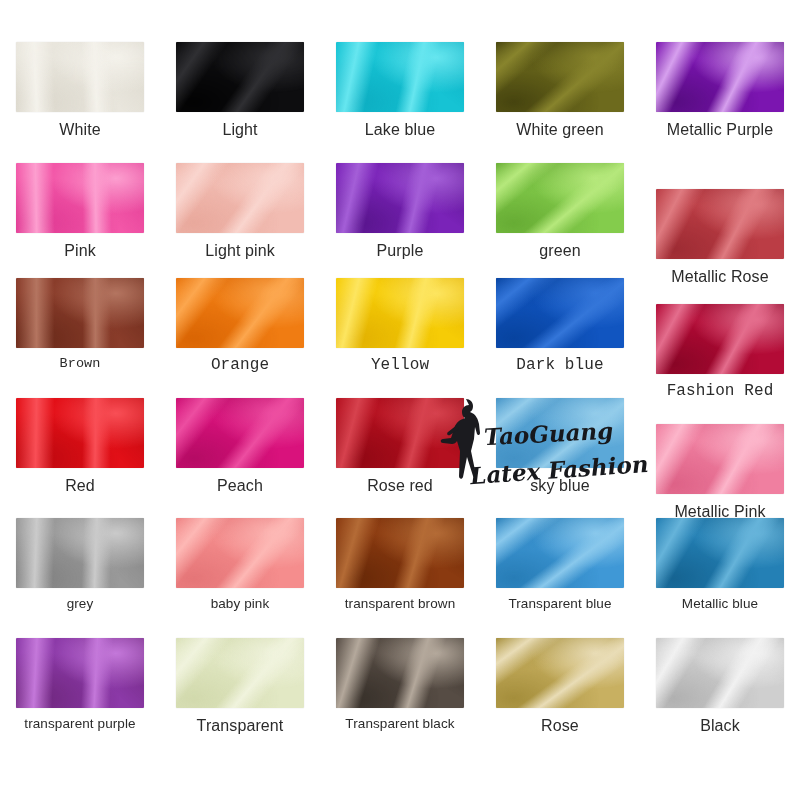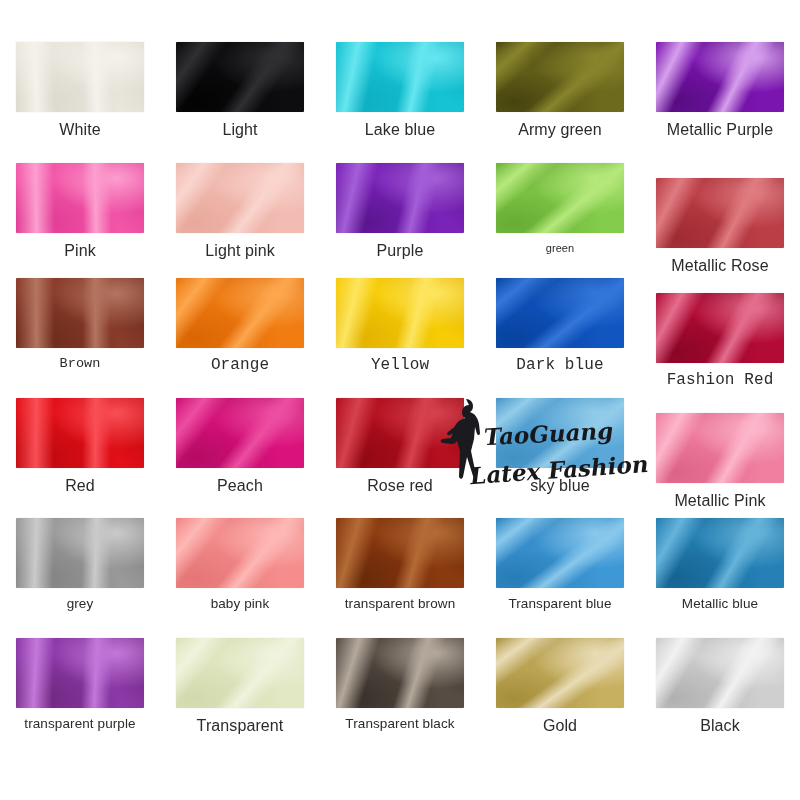--- a/index.html
+++ b/index.html
@@ -39,26 +39,26 @@
     pointer-events:none;
   }
   .label{
     margin-top:9px;
     font-size:15px;
     color:#2b2b2b;
     letter-spacing:.1px;
     white-space:nowrap;
     line-height:1.1;
   }
-  .label.sm{font-size:11px;}
+  .label.sm{font-size:16px;}
   .label.md{font-size:13.5px;}
   .label.lg{font-size:16px;}
 
   
-  .cell.off{margin-top:15px;}
+  .cell.off{margin-top:26px;}
 
   
   #watermark{
     position:absolute;
     left:432px;top:392px;
     width:210px;height:118px;
     pointer-events:none;
   }
   #wm-silhouette{
     position:absolute;left:0;top:4px;
@@ -101,21 +101,21 @@
       <div class="cell">
         <div class="swatch" style="background: rgb(22, 195, 212);">
           <div class="sheen" style="background: linear-gradient(102deg, rgba(255, 255, 255, 0) 0%, rgb(126, 240, 247) 16%, rgba(255, 255, 255, 0) 30%, rgba(255, 255, 255, 0) 52%, rgb(126, 240, 247) 62%, rgba(255, 255, 255, 0) 74%), radial-gradient(at 78% 22%, rgb(126, 240, 247) 0%, rgba(255, 255, 255, 0) 46%), radial-gradient(at 14% 86%, rgb(10, 166, 187) 0%, rgba(0, 0, 0, 0) 55%), linear-gradient(216deg, rgb(10, 166, 187) 0%, rgba(0, 0, 0, 0) 42%); opacity: 0.78;"></div>
         </div>
         <div class="label lg">Lake blue</div>
       </div>
       <div class="cell">
         <div class="swatch" style="background: rgb(109, 106, 29);">
           <div class="sheen" style="background: linear-gradient(139deg, rgba(255, 255, 255, 0) 0%, rgb(144, 140, 50) 16%, rgba(255, 255, 255, 0) 30%, rgba(255, 255, 255, 0) 52%, rgb(144, 140, 50) 62%, rgba(255, 255, 255, 0) 74%), radial-gradient(at 78% 22%, rgb(144, 140, 50) 0%, rgba(255, 255, 255, 0) 46%), radial-gradient(at 14% 86%, rgb(60, 58, 12) 0%, rgba(0, 0, 0, 0) 55%), linear-gradient(179deg, rgb(60, 58, 12) 0%, rgba(0, 0, 0, 0) 42%); opacity: 0.78;"></div>
         </div>
-        <div class="label lg">Army green</div>
+        <div class="label lg">White green</div>
       </div>
       <div class="cell">
         <div class="swatch" style="background: rgb(123, 21, 176);">
           <div class="sheen" style="background: linear-gradient(116deg, rgba(255, 255, 255, 0) 0%, rgb(240, 200, 255) 16%, rgba(255, 255, 255, 0) 30%, rgba(255, 255, 255, 0) 52%, rgb(240, 200, 255) 62%, rgba(255, 255, 255, 0) 74%), radial-gradient(at 78% 22%, rgb(240, 200, 255) 0%, rgba(255, 255, 255, 0) 46%), radial-gradient(at 14% 86%, rgb(77, 10, 116) 0%, rgba(0, 0, 0, 0) 55%), linear-gradient(202deg, rgb(77, 10, 116) 0%, rgba(0, 0, 0, 0) 42%); opacity: 0.78;"></div>
         </div>
         <div class="label lg">Metallic Purple</div>
       </div>
     </div>
     <div class="row" style="top: 163px;">
       <div class="cell">
@@ -261,21 +261,21 @@
       <div class="cell">
         <div class="swatch" style="background: rgb(86, 76, 68);">
           <div class="sheen" style="background: linear-gradient(107deg, rgba(255, 255, 255, 0) 0%, rgb(207, 195, 181) 16%, rgba(255, 255, 255, 0) 30%, rgba(255, 255, 255, 0) 52%, rgb(207, 195, 181) 62%, rgba(255, 255, 255, 0) 74%), radial-gradient(at 78% 22%, rgb(207, 195, 181) 0%, rgba(255, 255, 255, 0) 46%), radial-gradient(at 14% 86%, rgb(46, 40, 34) 0%, rgba(0, 0, 0, 0) 55%), linear-gradient(211deg, rgb(46, 40, 34) 0%, rgba(0, 0, 0, 0) 42%); opacity: 0.78;"></div>
         </div>
         <div class="label md">Transparent black</div>
       </div>
       <div class="cell">
         <div class="swatch" style="background: rgb(200, 176, 97);">
           <div class="sheen" style="background: linear-gradient(144deg, rgba(255, 255, 255, 0) 0%, rgb(242, 233, 207) 16%, rgba(255, 255, 255, 0) 30%, rgba(255, 255, 255, 0) 52%, rgb(242, 233, 207) 62%, rgba(255, 255, 255, 0) 74%), radial-gradient(at 78% 22%, rgb(242, 233, 207) 0%, rgba(255, 255, 255, 0) 46%), radial-gradient(at 14% 86%, rgb(154, 132, 49) 0%, rgba(0, 0, 0, 0) 55%), linear-gradient(174deg, rgb(154, 132, 49) 0%, rgba(0, 0, 0, 0) 42%); opacity: 0.78;"></div>
         </div>
-        <div class="label lg">Gold</div>
+        <div class="label lg">Rose</div>
       </div>
       <div class="cell">
         <div class="swatch" style="background: rgb(207, 207, 207);">
           <div class="sheen" style="background: linear-gradient(121deg, rgba(255, 255, 255, 0) 0%, rgb(251, 251, 251) 16%, rgba(255, 255, 255, 0) 30%, rgba(255, 255, 255, 0) 52%, rgb(251, 251, 251) 62%, rgba(255, 255, 255, 0) 74%), radial-gradient(at 78% 22%, rgb(251, 251, 251) 0%, rgba(255, 255, 255, 0) 46%), radial-gradient(at 14% 86%, rgb(168, 168, 168) 0%, rgba(0, 0, 0, 0) 55%), linear-gradient(197deg, rgb(168, 168, 168) 0%, rgba(0, 0, 0, 0) 42%); opacity: 0.78;"></div>
         </div>
         <div class="label lg">Black</div>
       </div>
     </div>
   </div>
 

